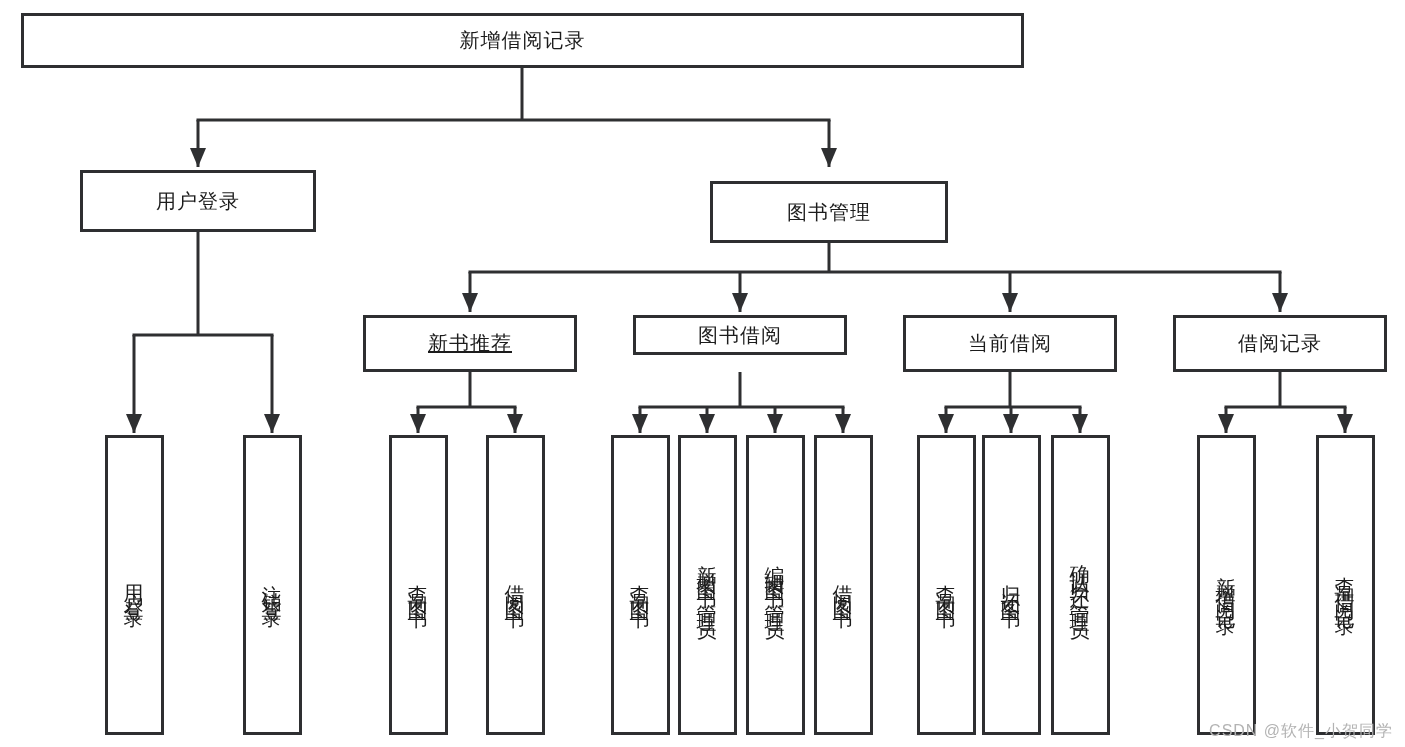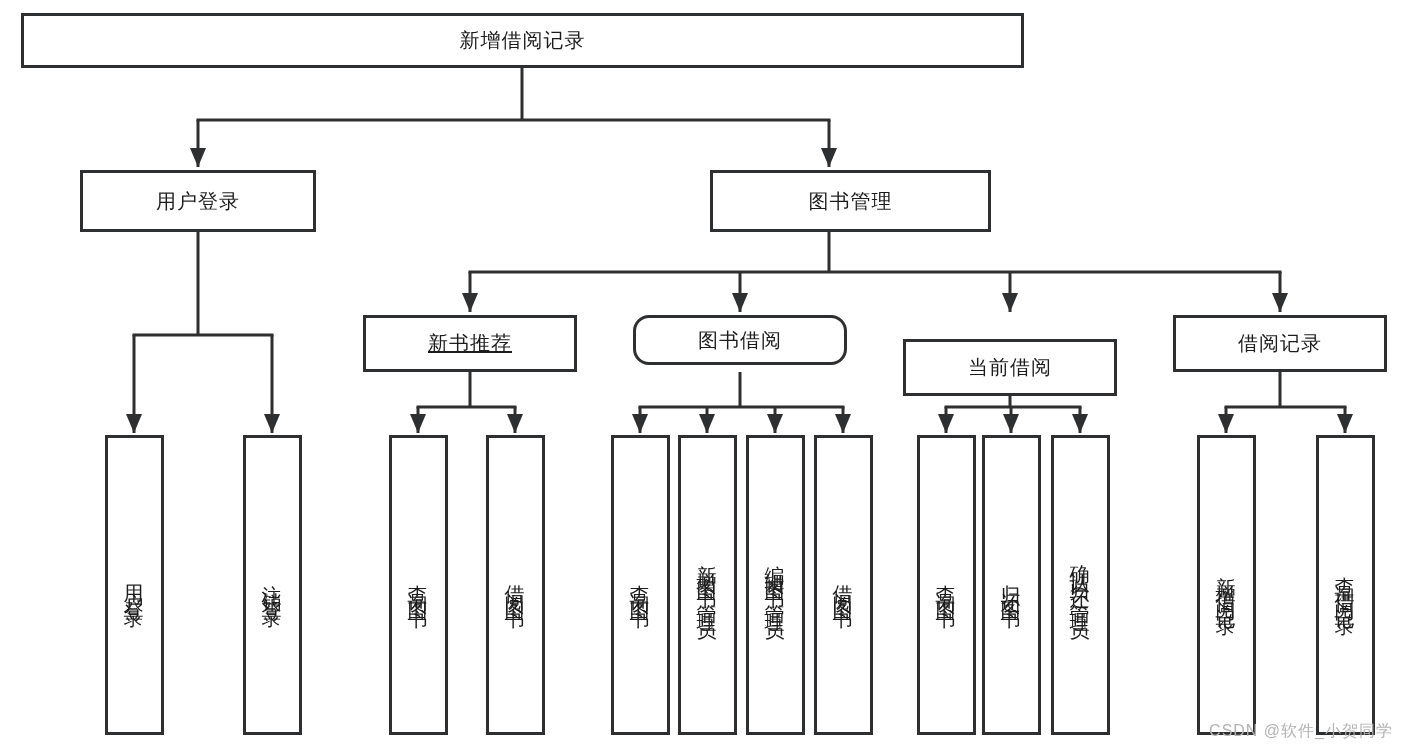--- a/index.html
+++ b/index.html
@@ -45,24 +45,24 @@
     text-orientation: mixed;
     text-align: center;
     font-size: 20px;
     letter-spacing: 8px;
     line-height: 52px;
   }
 
   
   .n-root { left: 21px;   top: 13px;  width: 1003px; height: 55px; }
   .n-l2a  { left: 80px;   top: 170px; width: 236px;  height: 62px; }
-  .n-l2b  { left: 710px;  top: 170px; width: 281px;  height: 62px; }
+  .n-l2b  { left: 710px;  top: 181px; width: 238px;  height: 62px; }
   .n-l3a  { left: 363px;  top: 315px; width: 214px;  height: 57px; text-decoration: underline; }
-  .n-l3b  { left: 633px;  top: 315px; width: 214px;  height: 50px; border-radius: 16px; }
-  .n-l3c  { left: 903px;  top: 315px; width: 214px;  height: 57px; margin-top: 24px; }
+  .n-l3b  { left: 633px;  top: 315px; width: 214px;  height: 40px; }
+  .n-l3c  { left: 903px;  top: 315px; width: 214px;  height: 57px; }
   .n-l3d  { left: 1173px; top: 315px; width: 214px;  height: 57px; }
 
   .lf-u0 { left: 105px; }
   .lf-u1 { left: 243px; }
   .lf-n0 { left: 389px; }
   .lf-n1 { left: 486px; }
   .lf-b0 { left: 611px; }
   .lf-b1 { left: 678px; }
   .lf-b2 { left: 746px; }
   .lf-b3 { left: 814px; }

